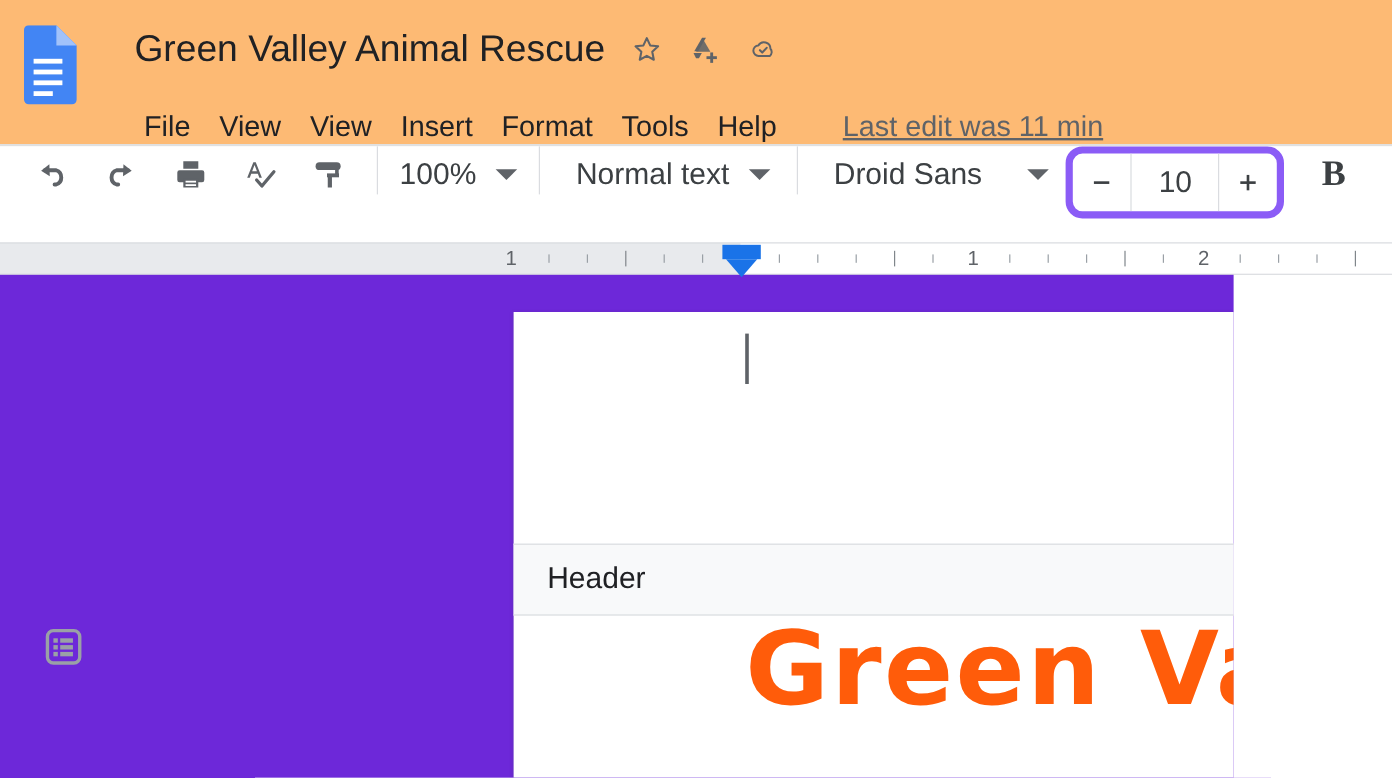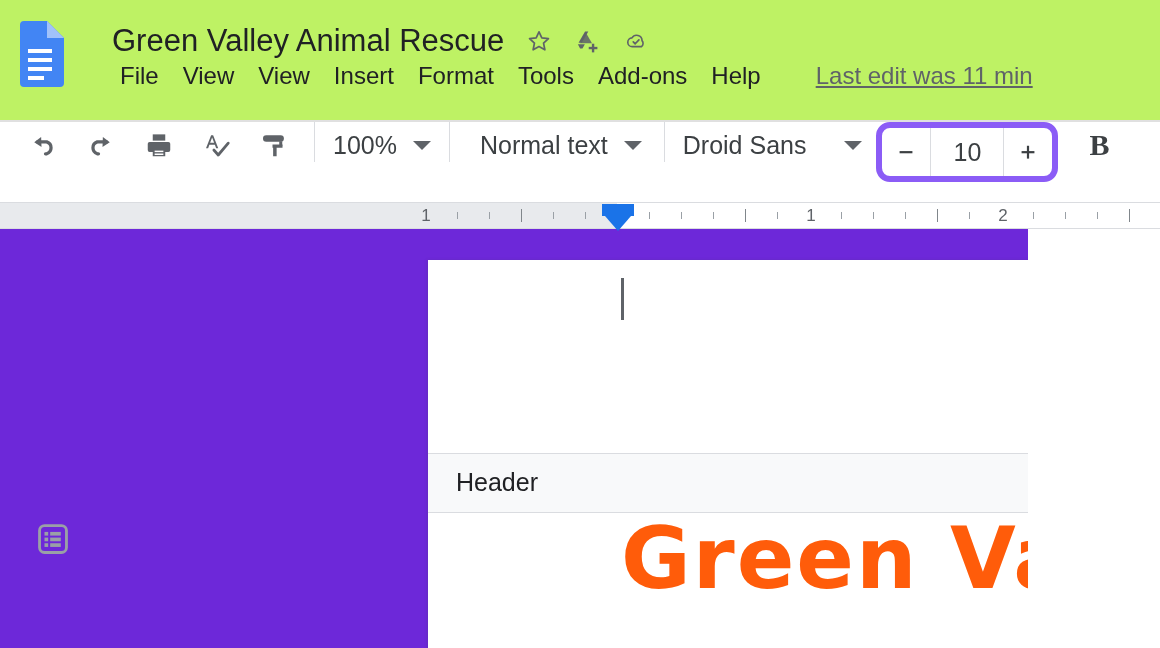--- a/index.html
+++ b/index.html
@@ -14,21 +14,21 @@
     font-family: "Liberation Sans", sans-serif;
     -webkit-font-smoothing: antialiased;
   }
 
   
   #topbar {
     position: absolute;
     left: 0; top: 0;
     width: 1160px;
     height: 121px;
-    background: #bef264;
+    background: #fdba74;
   }
 
   #docs-logo {
     position: absolute;
     left: 16px;
     top: 21px;
     width: 48px;
     height: 66px;
   }
 
@@ -54,21 +54,21 @@
     height: 26px;
     display: inline-flex;
     align-items: center;
     justify-content: center;
     cursor: pointer;
   }
 
   #menubar {
     position: absolute;
     left: 108px;
-    top: 58px;
+    top: 88px;
     display: flex;
     align-items: center;
     height: 36px;
   }
   .menu-item {
     font-size: 24px;
     color: #202124;
     padding: 0 12px;
     line-height: 36px;
     white-space: nowrap;
@@ -366,21 +366,20 @@
     </span>
   </div>
 
   <div id="menubar">
     <span class="menu-item">File</span>
     <span class="menu-item">View</span>
     <span class="menu-item">View</span>
     <span class="menu-item">Insert</span>
     <span class="menu-item">Format</span>
     <span class="menu-item">Tools</span>
-    <span class="menu-item">Add-ons</span>
     <span class="menu-item">Help</span>
     <span id="last-edit">Last edit was 11 min</span>
   </div>
 
   <div id="topbar-divider"></div>
 </div>
 
 <div id="toolbar">
 
   <div style="width:14px"></div>
@@ -434,21 +433,21 @@
 
   <div class="tb-sep"></div>
 
   <div class="tb-dropdown" style="margin-left:12px">
     <span class="dd-label">Normal text</span>
     <span class="dd-caret"></span>
   </div>
 
   <div class="tb-sep" style="margin-left:14px"></div>
 
-  <div class="tb-dropdown" style="">
+  <div class="tb-dropdown" style="margin-left:12px">
     <span class="dd-label">Droid Sans</span>
     <span class="dd-caret" style="margin-left:38px"></span>
   </div>
 
   <div id="fontsize-group">
     <div class="fs-btn">
       <svg viewBox="0 0 24 24" width="22" height="22">
           <rect x="5" y="11" width="14" height="2.4" fill="#3c4043"></rect>
         </svg>
     </div>

